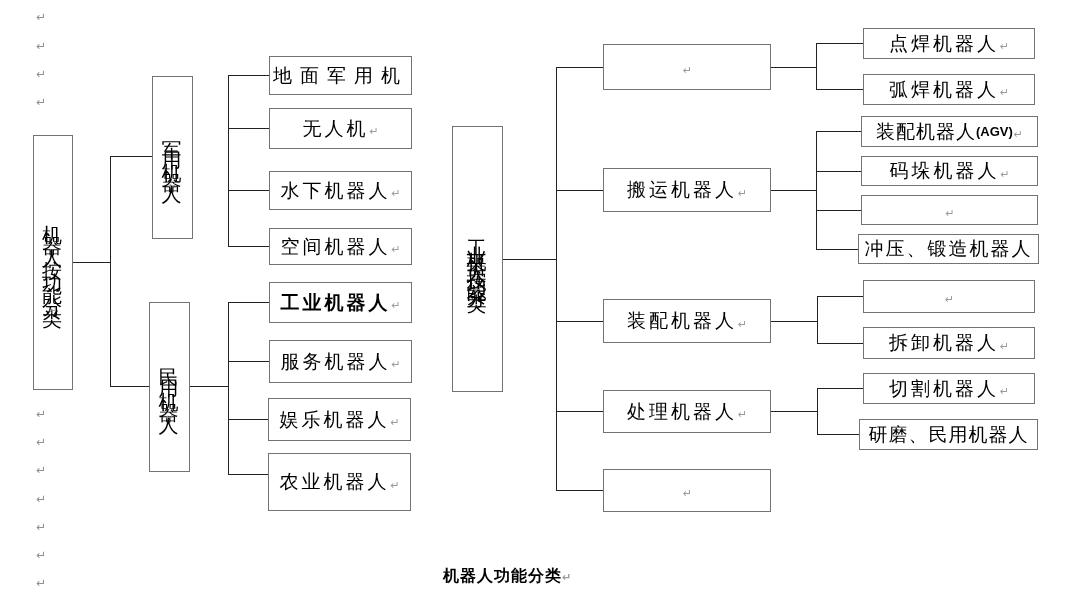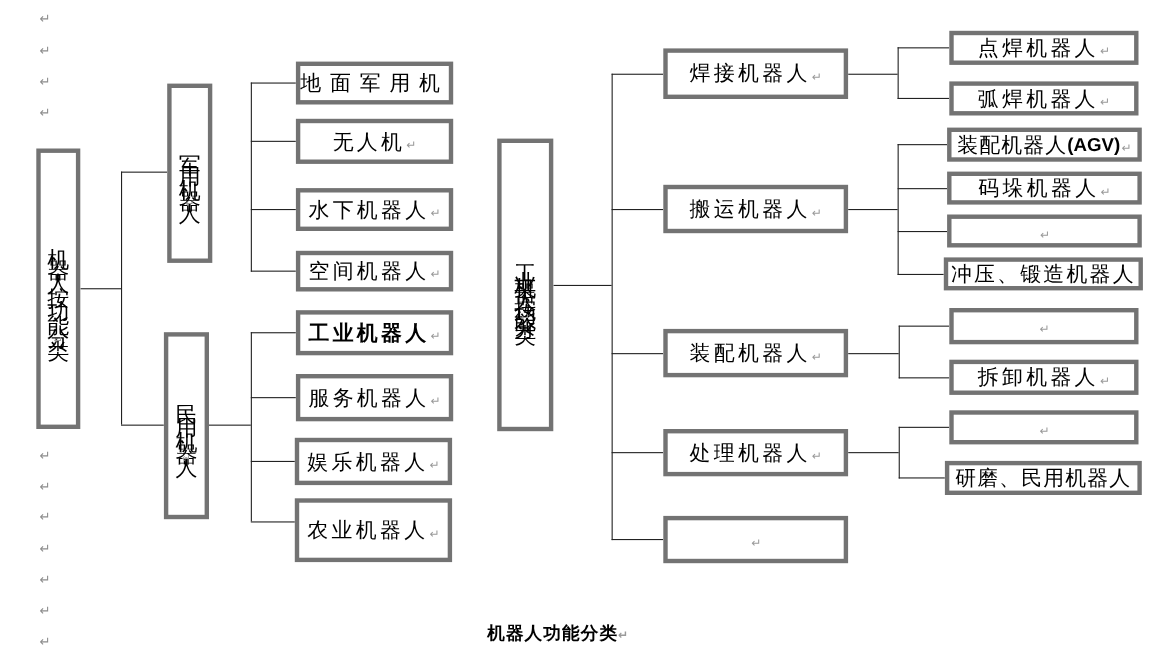--- a/index.html
+++ b/index.html
@@ -1,32 +1,32 @@
 <!DOCTYPE html>
 <html><head>
 <meta charset="utf-8">
 <style>
   html,body{margin:0;padding:0;background:#fff;}
   .canvas{position:relative;width:1069px;height:600px;background:#ffffff;overflow:hidden;
           font-family:"Liberation Serif","DejaVu Serif",serif;color:#000;}
-  .node{position:absolute;border:4px solid #737373;background:#fff;box-sizing:border-box;
+  .node{position:absolute;border:1px solid #737373;background:#fff;box-sizing:border-box;
         display:flex;align-items:center;justify-content:center;}
   .node .lbl{font-size:19px;letter-spacing:3px;white-space:nowrap;}
   .node .lbl.spread{letter-spacing:8px;}
   .node .lbl.bold{font-weight:bold;}
   .mark{color:#9a9a9a;font-size:11px;letter-spacing:0;font-family:"DejaVu Sans",sans-serif;}
   .h .mark{margin-left:1px;transform:translateY(3px);}
   .v .vtext{writing-mode:vertical-lr;text-orientation:upright;font-size:20px;white-space:nowrap;}
   .v .mark{font-size:10px;}
   .hline,.vline{position:absolute;background:#222;}
   .hline{height:1px;}
   .vline{width:1px;}
   .pm{position:absolute;left:36px;color:#8f8f8f;font-size:12px;line-height:12px;
       font-family:"DejaVu Sans",sans-serif;}
-  .suffix{font-size:17px;font-weight:bold;letter-spacing:0;font-family:"Liberation Sans",sans-serif;}
+  .suffix{font-size:13px;font-weight:bold;letter-spacing:0;font-family:"Liberation Sans",sans-serif;}
   .caption{position:absolute;left:377px;top:566px;width:260px;text-align:center;
            font-size:16px;font-weight:bold;letter-spacing:1px;
            font-family:"Liberation Sans","DejaVu Sans",sans-serif;}
 </style>
 </head>
 <body>
 
 <div class="canvas">
 
   <span class="pm" style="top:11px">↵</span>
@@ -124,21 +124,20 @@
   <div class="node h" style="left:268px;top:453px;width:143px;height:58px">
     <span class="lbl">农业机器人</span>
       <span class="mark">↵</span>
   </div>
 
   <div class="node v" style="left:452px;top:126px;width:51px;height:266px">
     <span class="vtext" style="letter-spacing:6px"><span>工业机器人按功能分类</span><span class="mark">↵</span></span>
   </div>
 
   <div class="node h" style="left:603px;top:44px;width:168px;height:46px">
-    <span class="lbl">焊接机器人</span>
       <span class="mark">↵</span>
   </div>
   <div class="node h" style="left:603px;top:168px;width:168px;height:44px">
     <span class="lbl">搬运机器人</span>
       <span class="mark">↵</span>
   </div>
   <div class="node h" style="left:603px;top:299px;width:168px;height:44px">
     <span class="lbl">装配机器人</span>
       <span class="mark">↵</span>
   </div>
@@ -174,20 +173,21 @@
     <span class="lbl" style="letter-spacing:2px">冲压、锻造机器人</span>
   </div>
   <div class="node h" style="left:863px;top:280px;width:172px;height:33px">
       <span class="mark">↵</span>
   </div>
   <div class="node h" style="left:863px;top:327px;width:172px;height:32px">
     <span class="lbl">拆卸机器人</span>
       <span class="mark">↵</span>
   </div>
   <div class="node h" style="left:863px;top:373px;width:172px;height:31px">
+    <span class="lbl">切割机器人</span>
       <span class="mark">↵</span>
   </div>
   <div class="node h" style="left:859px;top:419px;width:179px;height:31px">
     <span class="lbl" style="letter-spacing:1px">研磨、民用机器人</span>
   </div>
 
   <div class="caption">
     <span>机器人功能分类</span><span class="mark">↵</span>
   </div>
 

